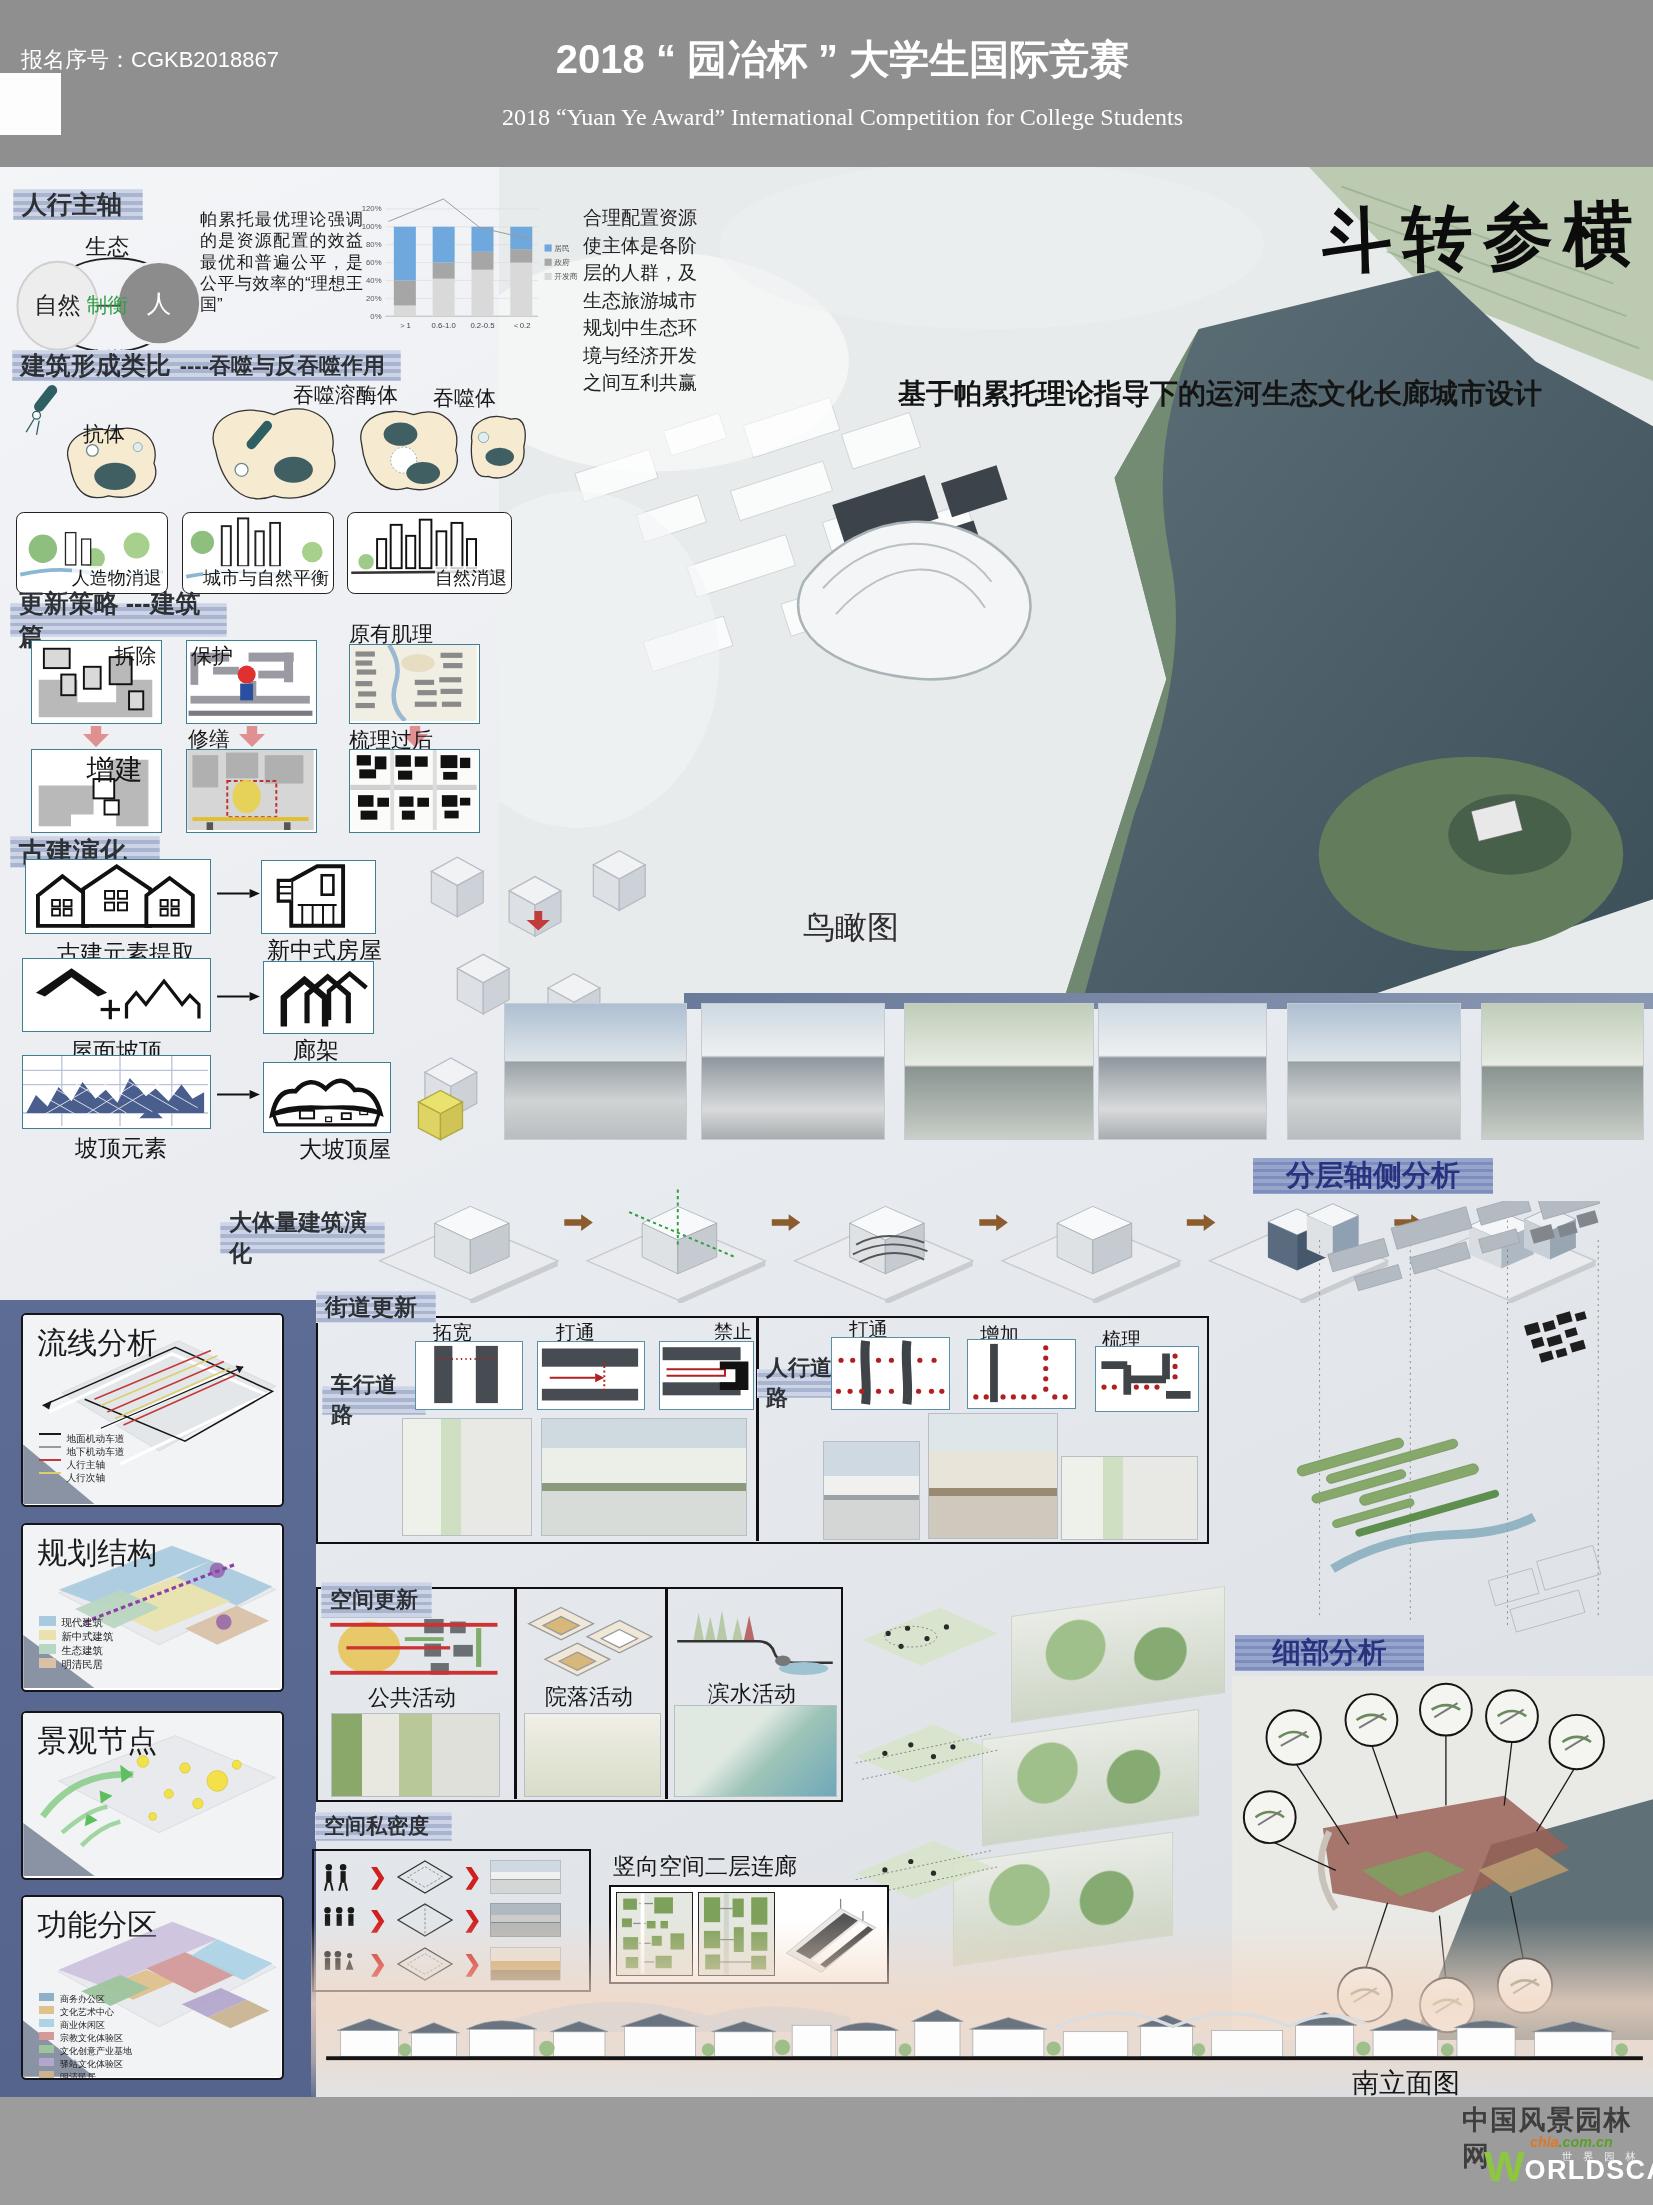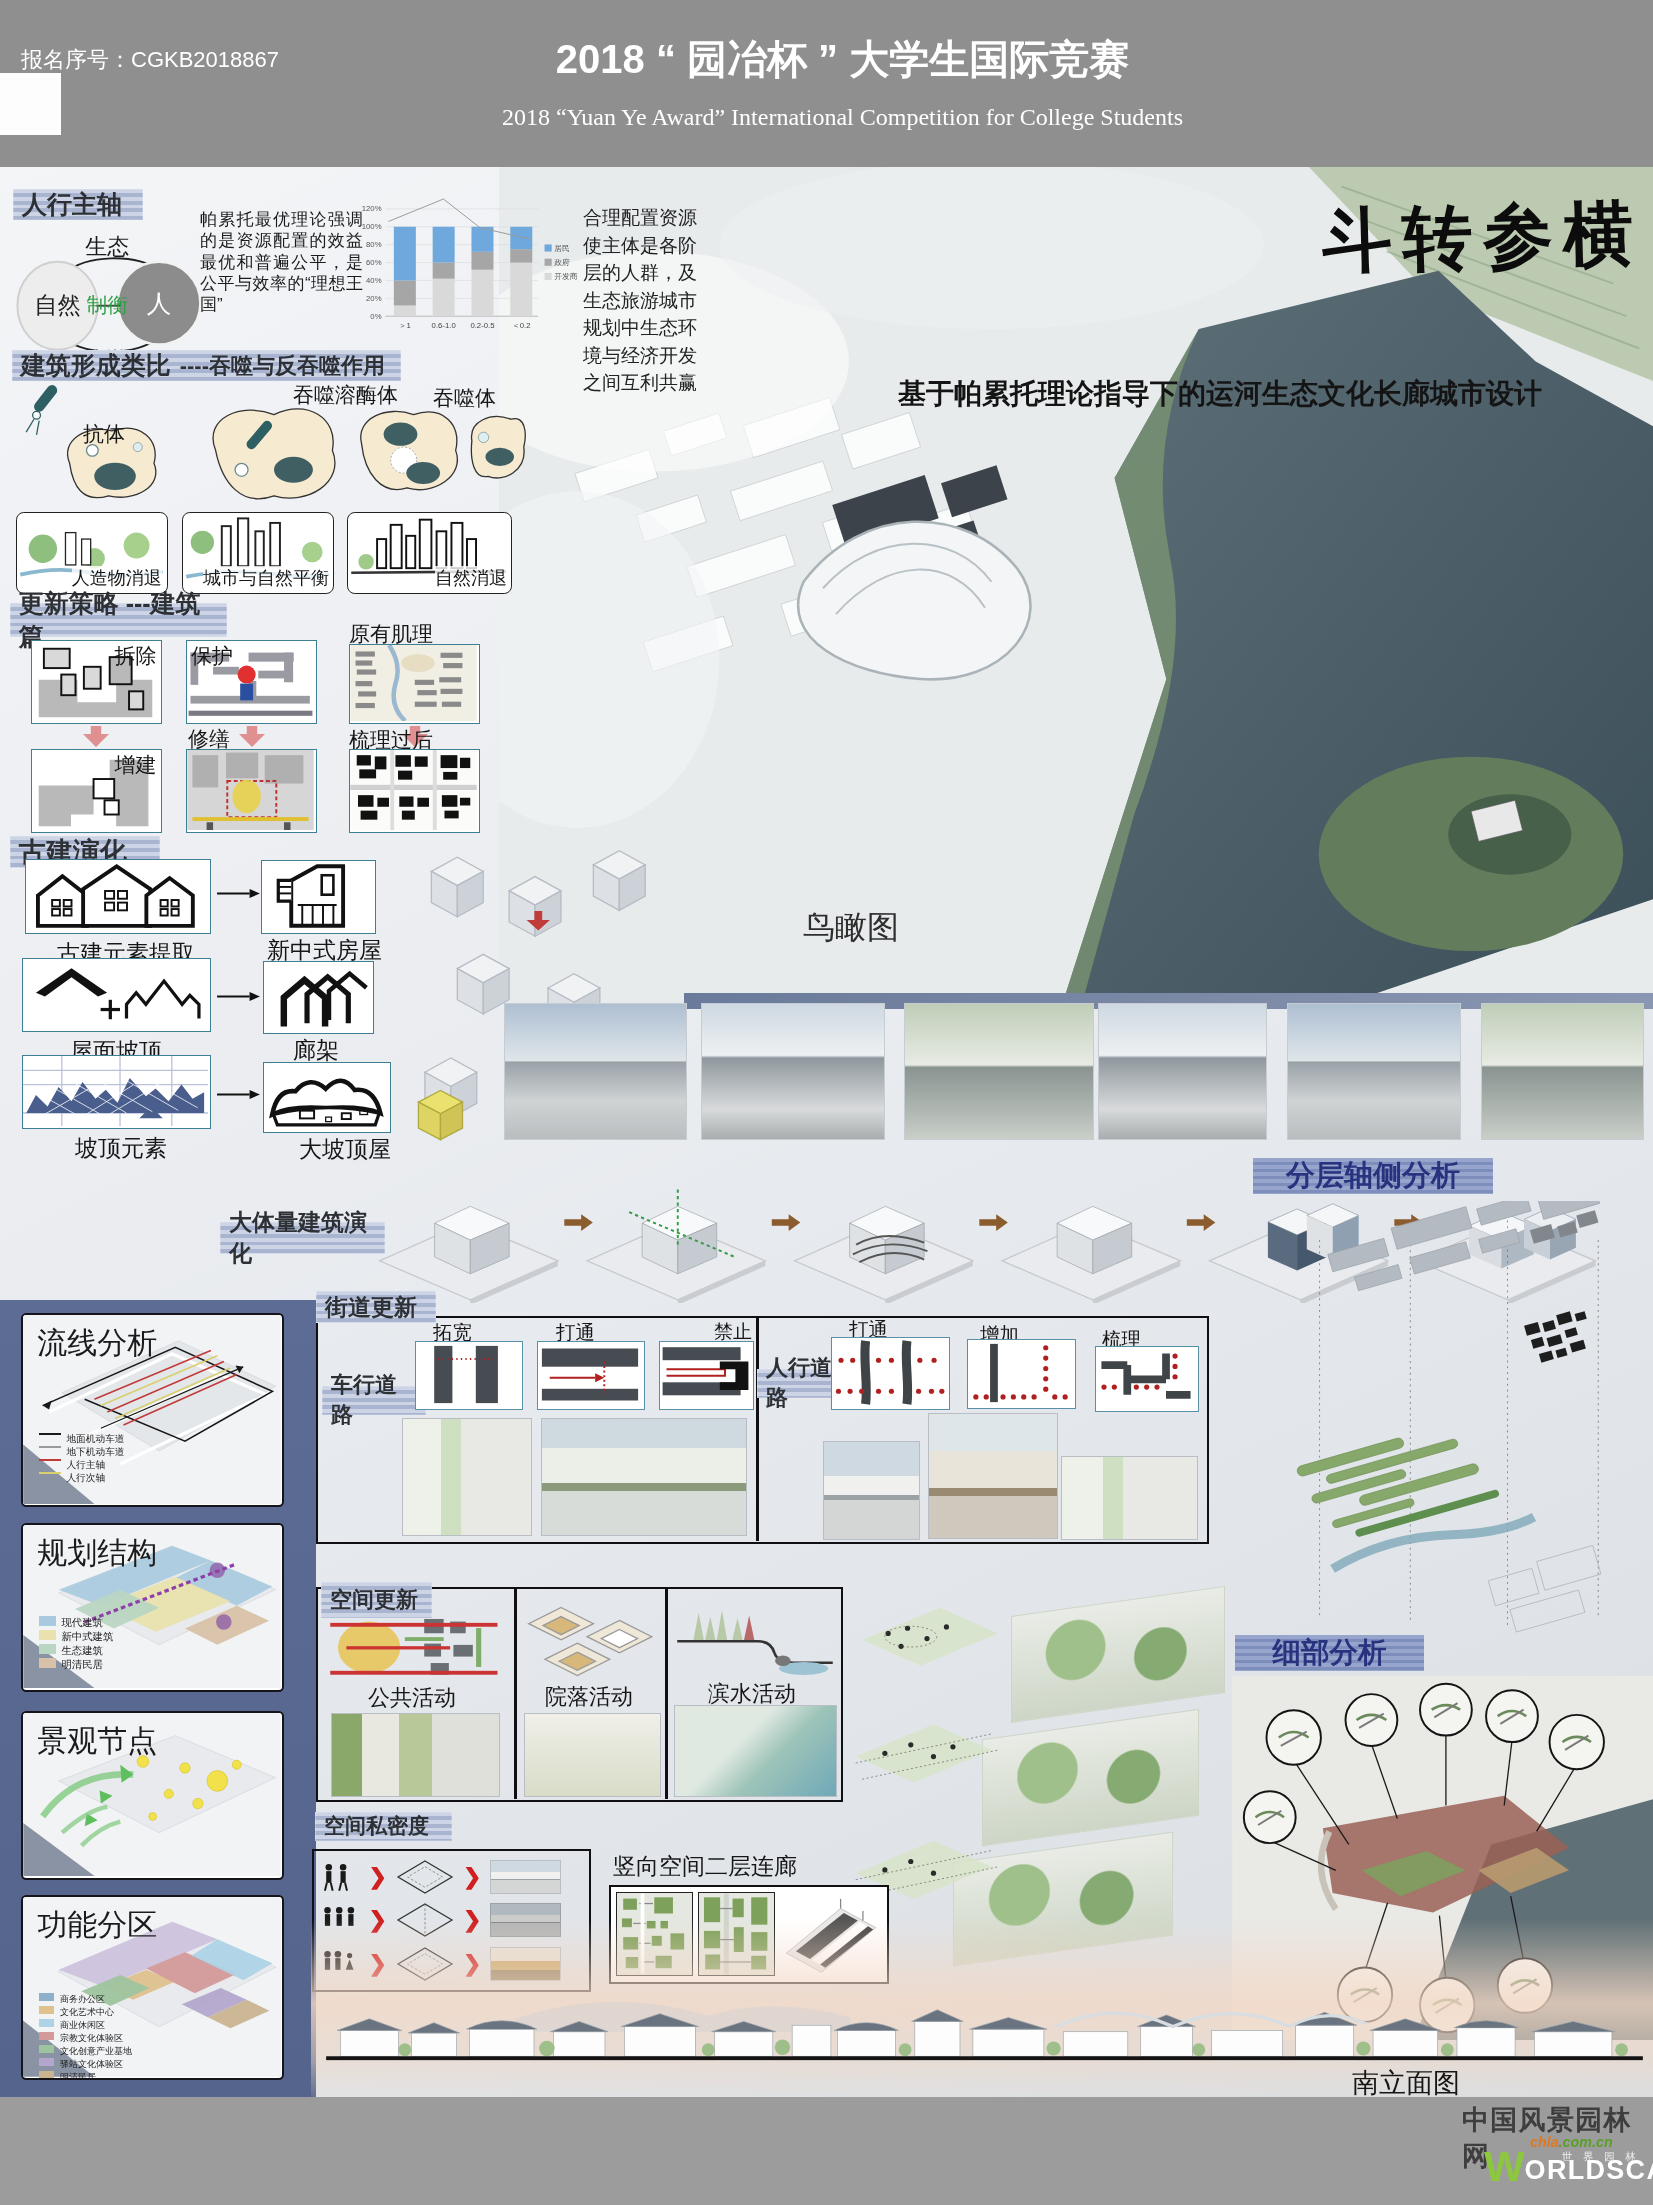--- a/index.html
+++ b/index.html
@@ -289,21 +289,21 @@
       <polygon points="12,0 28,0 28,12 40,12 20,32 0,12 12,12" fill="#e09090"></polygon>
     </svg>
   <div class="abs lbl" style="left:188px;top:725px;font-size:21px">修缮</div>
   <div class="abs lbl" style="left:349px;top:726px;font-size:21px">梳理过后</div>
   <div class="abs tbox" style="left:30.5px;top:749px;width:131px;height:84px">
     <svg width="127" height="80" viewBox="0 0 196 124">
       <path d="M10,55 H95 V100 H60 V118 H10 Z M120,15 H180 V118 H130 V80 H120 Z" fill="#b9b9b9"></path>
       <rect x="95" y="45" width="32" height="30" fill="#fff" stroke="#111" stroke-width="3"></rect>
       <rect x="112" y="78" width="22" height="22" fill="#fff" stroke="#111" stroke-width="3"></rect>
     </svg>
-    <span class="abs lbl" style="right:4px;top:1.3px;font-size:21px">增建</span>
+    <span class="abs lbl" style="right:18px;top:1.3px;font-size:28px">增建</span>
   </div>
   <div class="abs tbox" style="left:186px;top:749px;width:131px;height:84px">
     <svg width="127" height="80" viewBox="0 0 196 124">
       <rect width="196" height="124" fill="#d6d6d6"></rect>
       <g fill="#b0b0b0">
           <rect x="8" y="8" width="40" height="50"></rect>
           <rect x="60" y="4" width="50" height="40"></rect>
           <rect x="120" y="8" width="60" height="44"></rect>
         </g>
       <rect x="62" y="48" width="76" height="56" fill="none" stroke="#c03030" stroke-width="3" stroke-dasharray="6 4"></rect>

